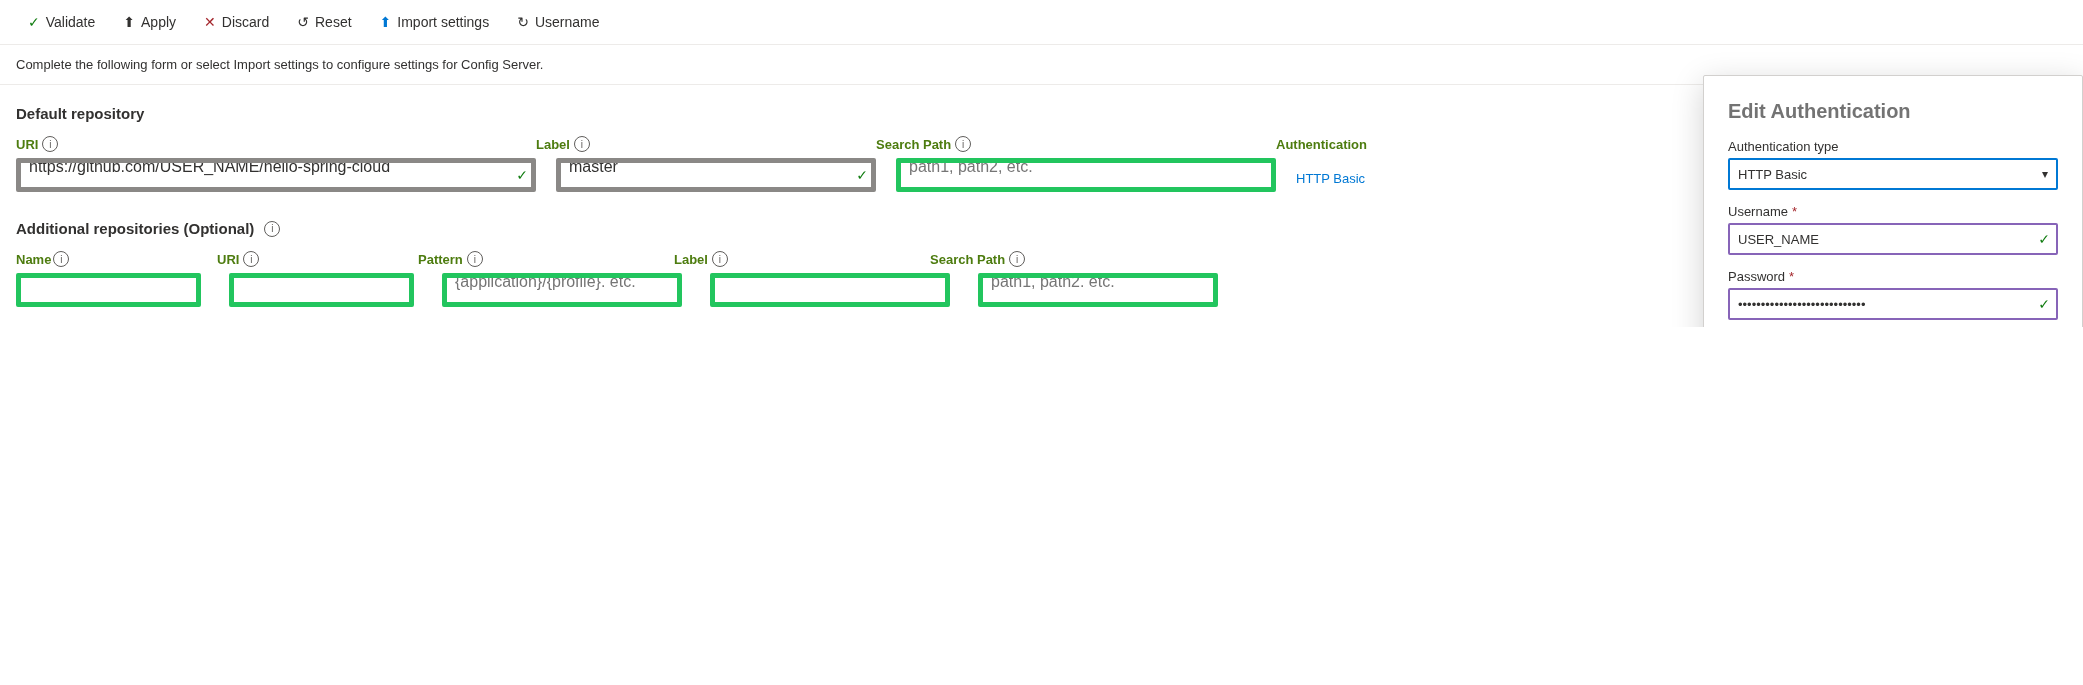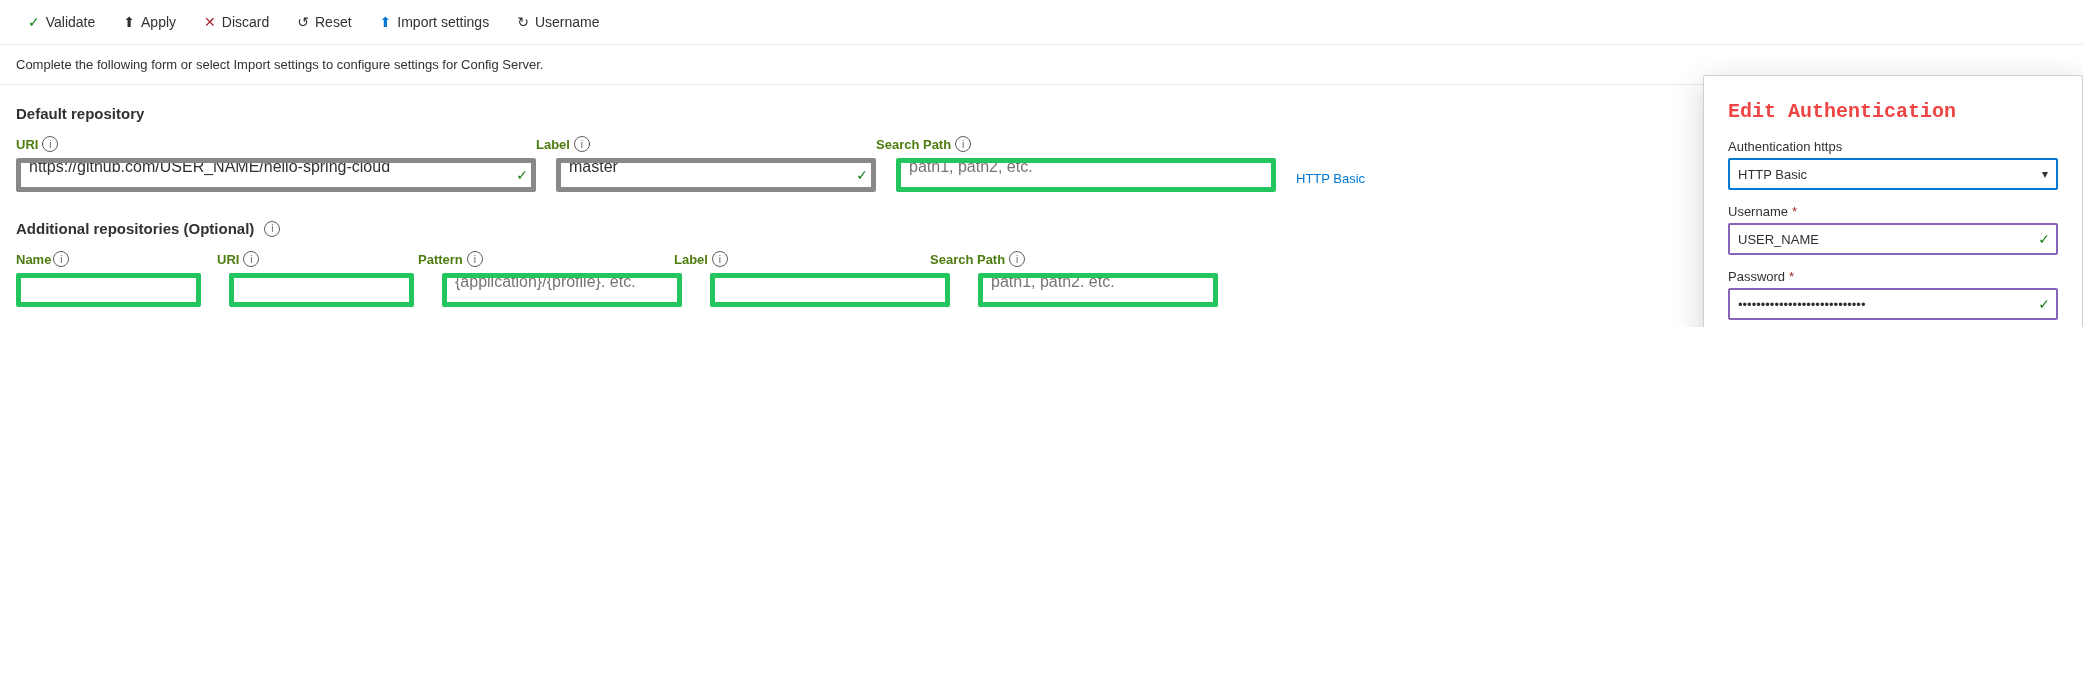--- a/index.html
+++ b/index.html
@@ -119,22 +119,21 @@
       box-shadow: 0 8px 32px rgba(0,0,0,0.18);
       border-radius: 2px;
       padding: 24px;
       z-index: 100;
     }
 
     .modal-title {
       font-size: 20px;
       font-weight: 600;
       margin-bottom: 16px;
-      color: #ef4444;
-      font-family: Liberation Mono, monospace;
+      color: #737373;
     }
 
     .modal-field-label {
       font-size: 13px;
       color: #323130;
       margin-bottom: 4px;
       display: flex;
       align-items: center;
       gap: 4px;
     }
@@ -257,20 +256,23 @@
       <span class="info-icon">i</span>
     </div>
     <div style="flex:0 0 340px; display:flex; align-items:center; gap:4px;">
       <span class="field-label">Label</span>
       <span class="info-icon">i</span>
     </div>
     <div style="flex:0 0 400px; display:flex; align-items:center; gap:4px;">
       <span class="field-label">Search Path</span>
       <span class="info-icon">i</span>
     </div>
+    <div style="flex:1; display:flex; align-items:center; gap:4px;">
+      <span class="field-label">Authentication</span>
+    </div>
   </div>
 
   <div style="display:flex; align-items:center; gap:0; margin-bottom:28px;">
     <div style="flex:0 0 520px; margin-right:20px;" class="field-input-wrap">
       <input type="text" class="field-input validated" value="https://github.com/USER_NAME/hello-spring-cloud" style="">
       <span class="check-icon">✓</span>
     </div>
     <div style="flex:0 0 320px; margin-right:20px;" class="field-input-wrap">
       <input type="text" class="field-input validated" value="master" style="">
       <span class="check-icon">✓</span>
@@ -327,21 +329,21 @@
       </div>
       <div style="flex:0 0 240px;" class="field-input-wrap">
         <input type="text" class="field-input" placeholder="path1, path2. etc." style="">
       </div>
     </div>
   </div>
 
   <div class="modal-overlay" style="top: -10px; right: 0;">
     <div class="modal-title">Edit Authentication</div>
 
-    <div class="modal-auth-type-label">Authentication https</div>
+    <div class="modal-auth-type-label">Authentication type</div>
     <div class="select-wrap">
       <select class="modal-select">
         <option>HTTP Basic</option>
         <option>SSH</option>
         <option>None</option>
       </select>
       <span class="select-arrow">▾</span>
     </div>
 
     <div class="modal-field-label">

